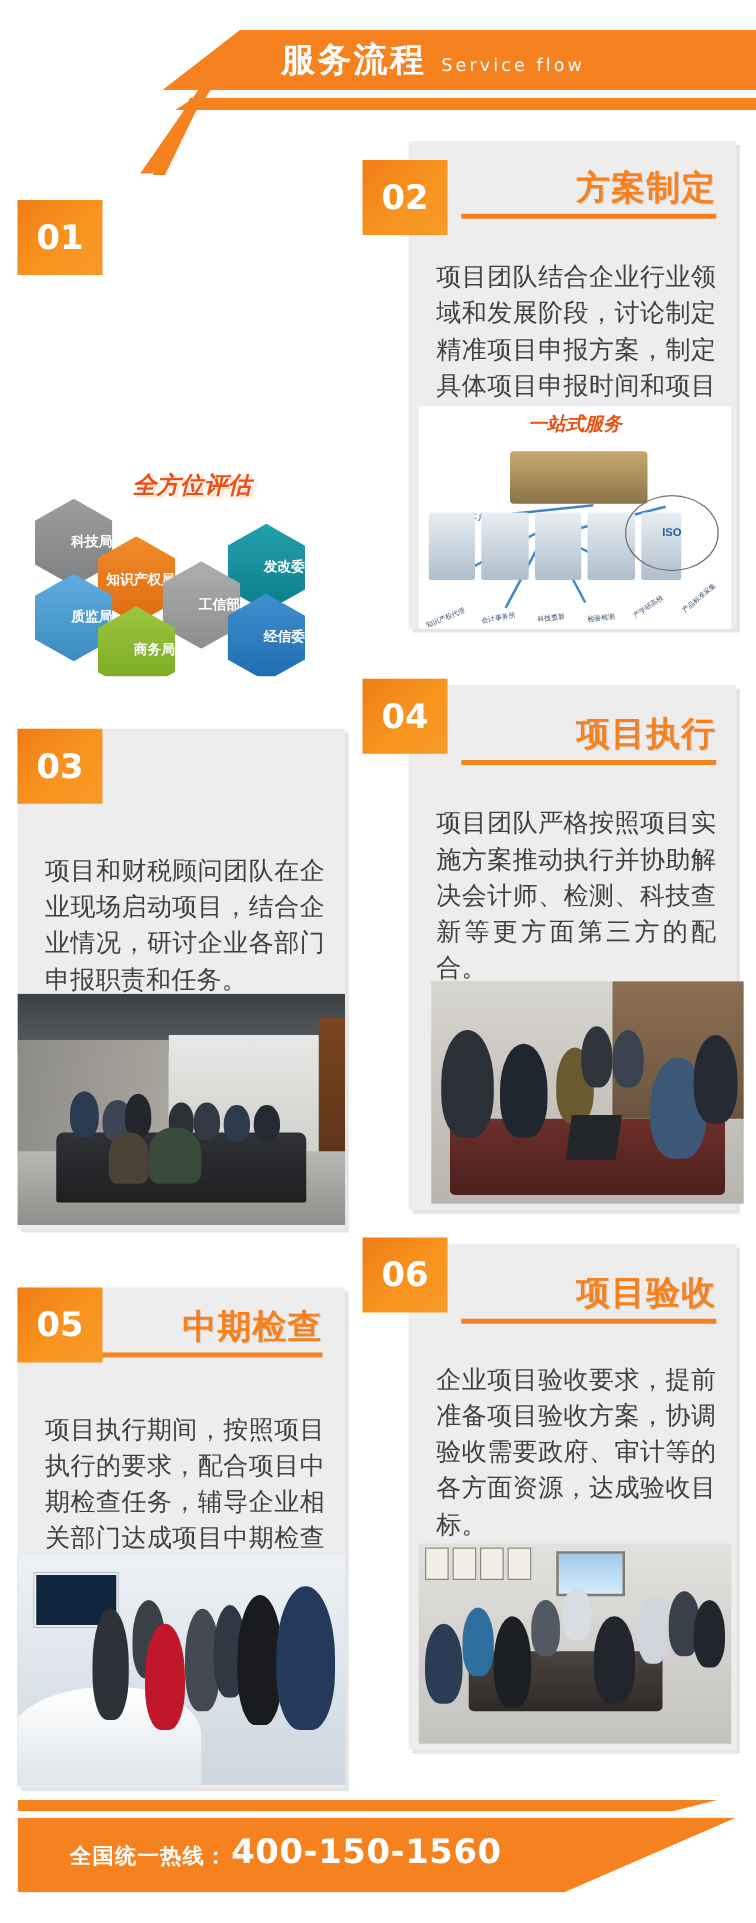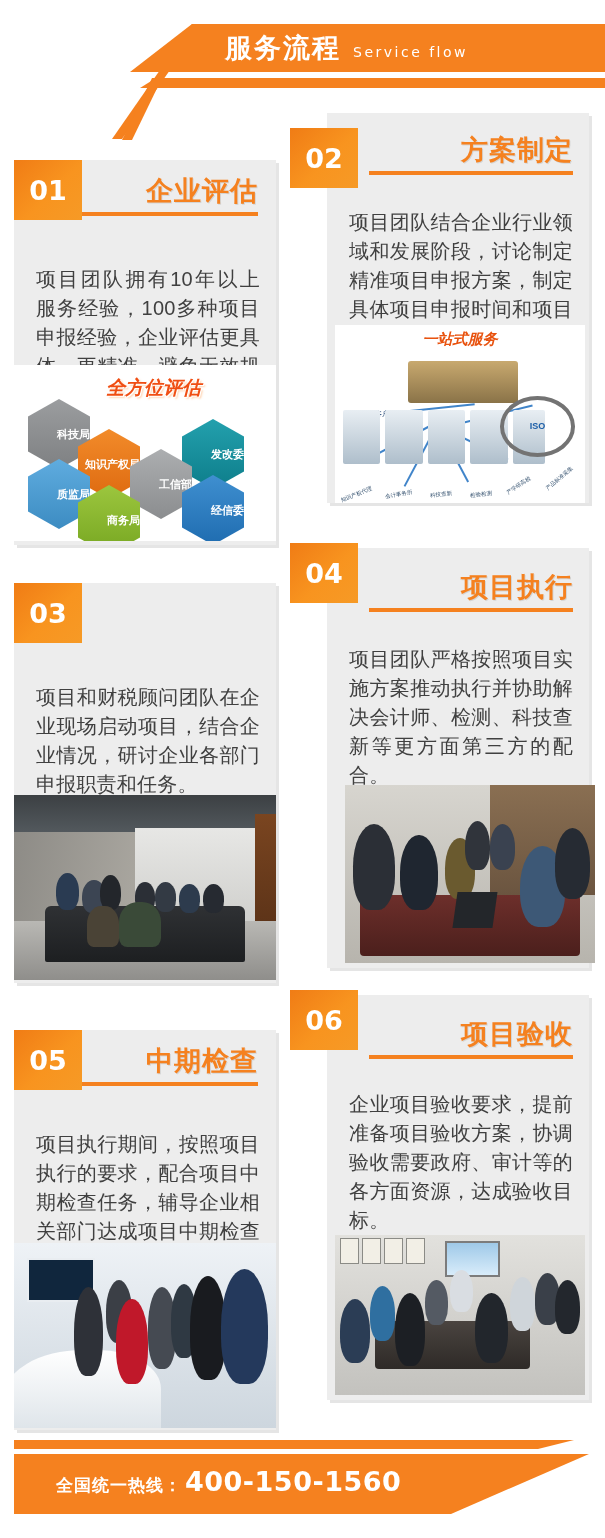--- a/index.html
+++ b/index.html
@@ -153,45 +153,38 @@
   .bd-frames i { flex:1; background:#f2efe6; border:1.5px solid #8b8b86; }
   .bd-table { position:absolute; left:16%; bottom:16%; width:62%; height:30%; background:linear-gradient(#4a4440,#2e2a27); border-radius:4px; }
 
   .sv-bg { position:absolute; inset:0; background:#fff; }
   .sv-title { position:absolute; left:0; right:0; top:5px; text-align:center; font-size:15px; font-weight:bold; color:#E8520E; font-style:italic; text-shadow:1px 1px 0 #fff; }
   .sv-hero { position:absolute; left:29%; top:20%; width:44%; height:24%; background:linear-gradient(#c8a96f,#8a7348); border-radius:3px; }
   .sv-node { position:absolute; font-size:7px; color:#123a6b; }
   .sv-thumb { position:absolute; bottom:22%; height:30%; background:linear-gradient(#e8eef3,#aebecb); border-radius:2px; }
   .sv-caption { position:absolute; bottom:3%; font-size:5.5px; color:#33506e; white-space:nowrap; }
   .sv-arrow { position:absolute; background:#1f6fc0; height:2px; transform-origin:left center; opacity:.85; }
-  .sv-seal { position:absolute; right:4%; top:40%; width:30%; height:34%; border:4px solid #737373; border-radius:50%; color:#1d5fa8; font-size:9px; font-weight:bold; display:flex; align-items:center; justify-content:center; }
+  .sv-seal { position:absolute; right:4%; top:40%; width:30%; height:34%; border:1px solid #737373; border-radius:50%; color:#1d5fa8; font-size:9px; font-weight:bold; display:flex; align-items:center; justify-content:center; }
 </style>
 </head>
 <body>
 
 <div class="page">
 
   <div class="header">
     <div class="hdr-bar-tail"></div>
     <div class="hdr-bar"></div>
     <div class="hdr-line-tail"></div>
     <div class="hdr-line"></div>
     <div class="hdr-text">
       <span class="hdr-cn">服务流程</span>
       <span class="hdr-en">Service flow</span>
     </div>
   </div>
 
-  <div class="card" id="card1">
-    <div id="t1">
-      <div class="card-title">企业评估</div>
-      <div class="title-rule" style="width:198px"></div>
-    </div>
-    <div class="card-body" id="b1">项目团队拥有10年以上服务经验，100多种项目申报经验，企业评估更具体，更精准，避免无效规划和申报。</div>
-  </div>
   <div class="badge" id="badge1">01</div>
 
   <div class="hexwrap">
     <div class="inner">
       <div class="hextitle">全方位评估</div>
       <div class="hex" style="left:6px;  top:28px; background:linear-gradient(#9b9d9f,#7e8082)">
         <span>科技局</span>
       </div>
       <div class="hex" style="left:56px; top:58px; background:linear-gradient(#f28b2a,#de6a10)">
         <span>知识产权局</span>

